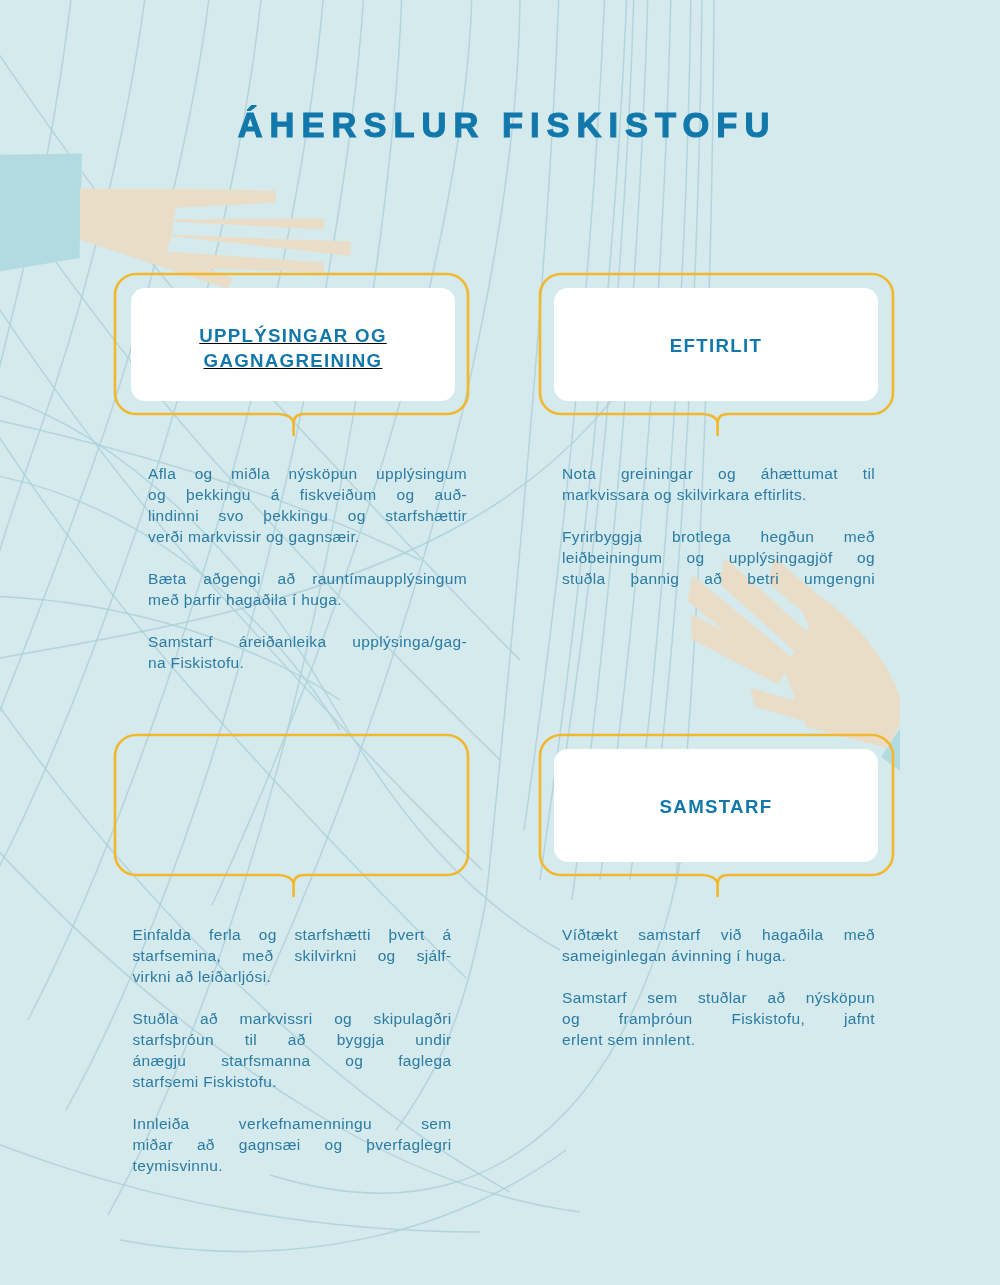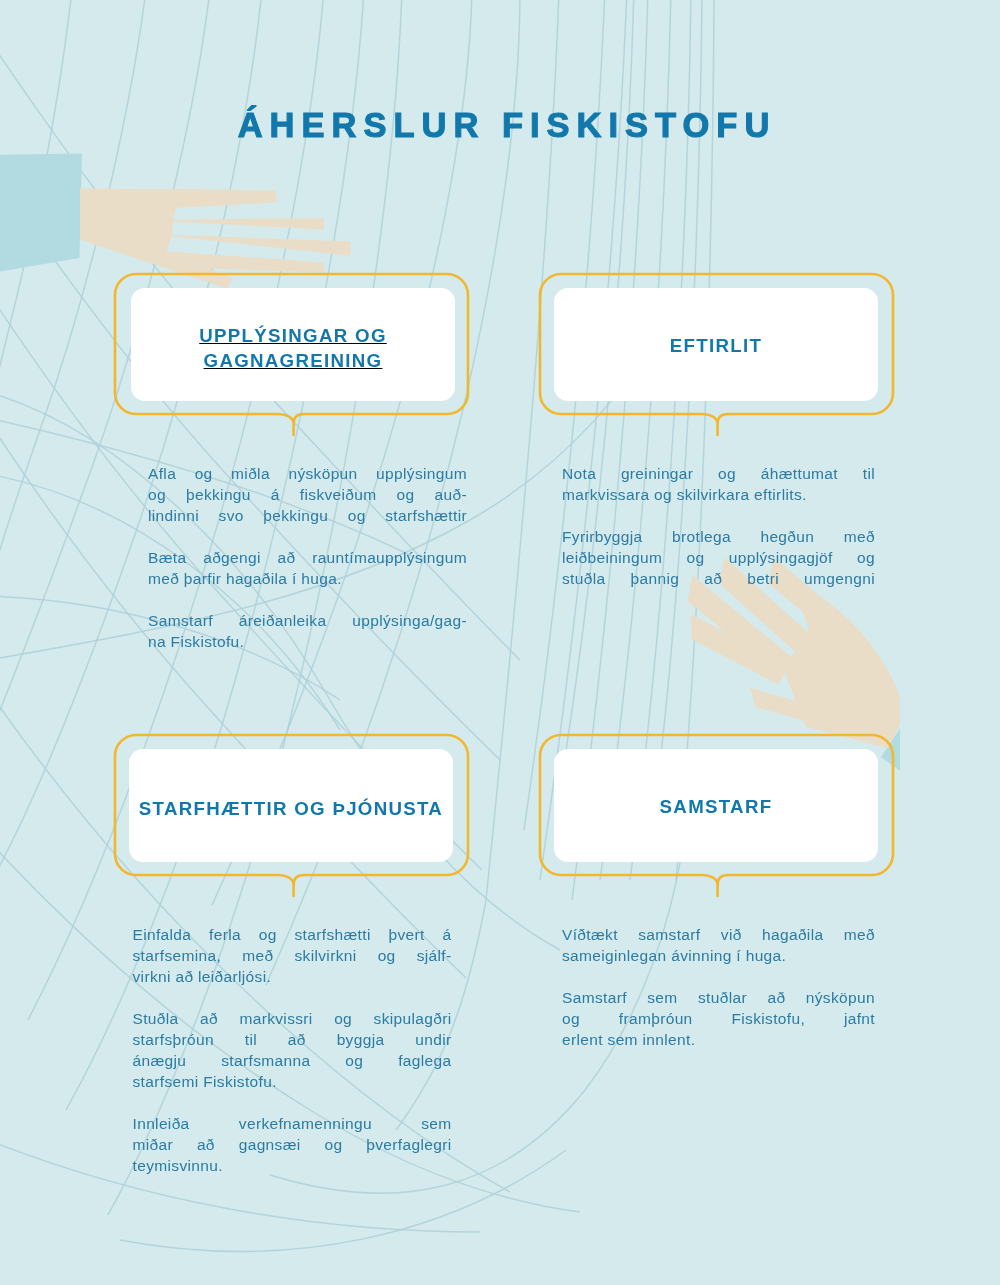--- a/index.html
+++ b/index.html
@@ -132,20 +132,21 @@
             <i>og</i>
             <i>auð-</i>
           </span>
           <span class="ln jz">
             <i>lindinni</i>
             <i>svo</i>
             <i>þekkingu</i>
             <i>og</i>
             <i>starfshættir</i>
           </span>
+          <span class="ln">verði markvissir og gagnsæir.</span>
         </p>
         <p>
           <span class="ln jz">
             <i>Bæta</i>
             <i>aðgengi</i>
             <i>að</i>
             <i>rauntímaupplýsingum</i>
           </span>
           <span class="ln">með þarfir hagaðila í huga.</span>
         </p>
@@ -199,24 +200,20 @@
             <i>umgengni</i>
           </span>
         </p>
       </div>
 
     <div class="bubble" id="bubble-2">
         <svg width="355" height="165" viewBox="-1 -1 355 165">
           <path d="M 21 0 H 332 A 21 21 0 0 1 353 21 V 119 A 21 21 0 0 1 332 140 H 189 C 181.46 140 178.6 143.36 178.6 149.66 L 178.6 161 M 178.6 149.66 C 178.6 143.36 170.54 140 163 140 H 21 A 21 21 0 0 1 0 119 V 21 A 21 21 0 0 1 21 0" fill="none" stroke="#f2b72c" stroke-width="2.6" stroke-linecap="round" stroke-linejoin="round"></path>
         </svg>
       </div>
-    <div class="card" id="card-2">
-      <div class="card-title">STARFHÆTTIR
-OG ÞJÓNUSTA</div>
-    </div>
     <div class="body-text" id="body-2">
         <p>
           <span class="ln jz">
             <i>Einfalda</i>
             <i>ferla</i>
             <i>og</i>
             <i>starfshætti</i>
             <i>þvert</i>
             <i>á</i>
           </span>

